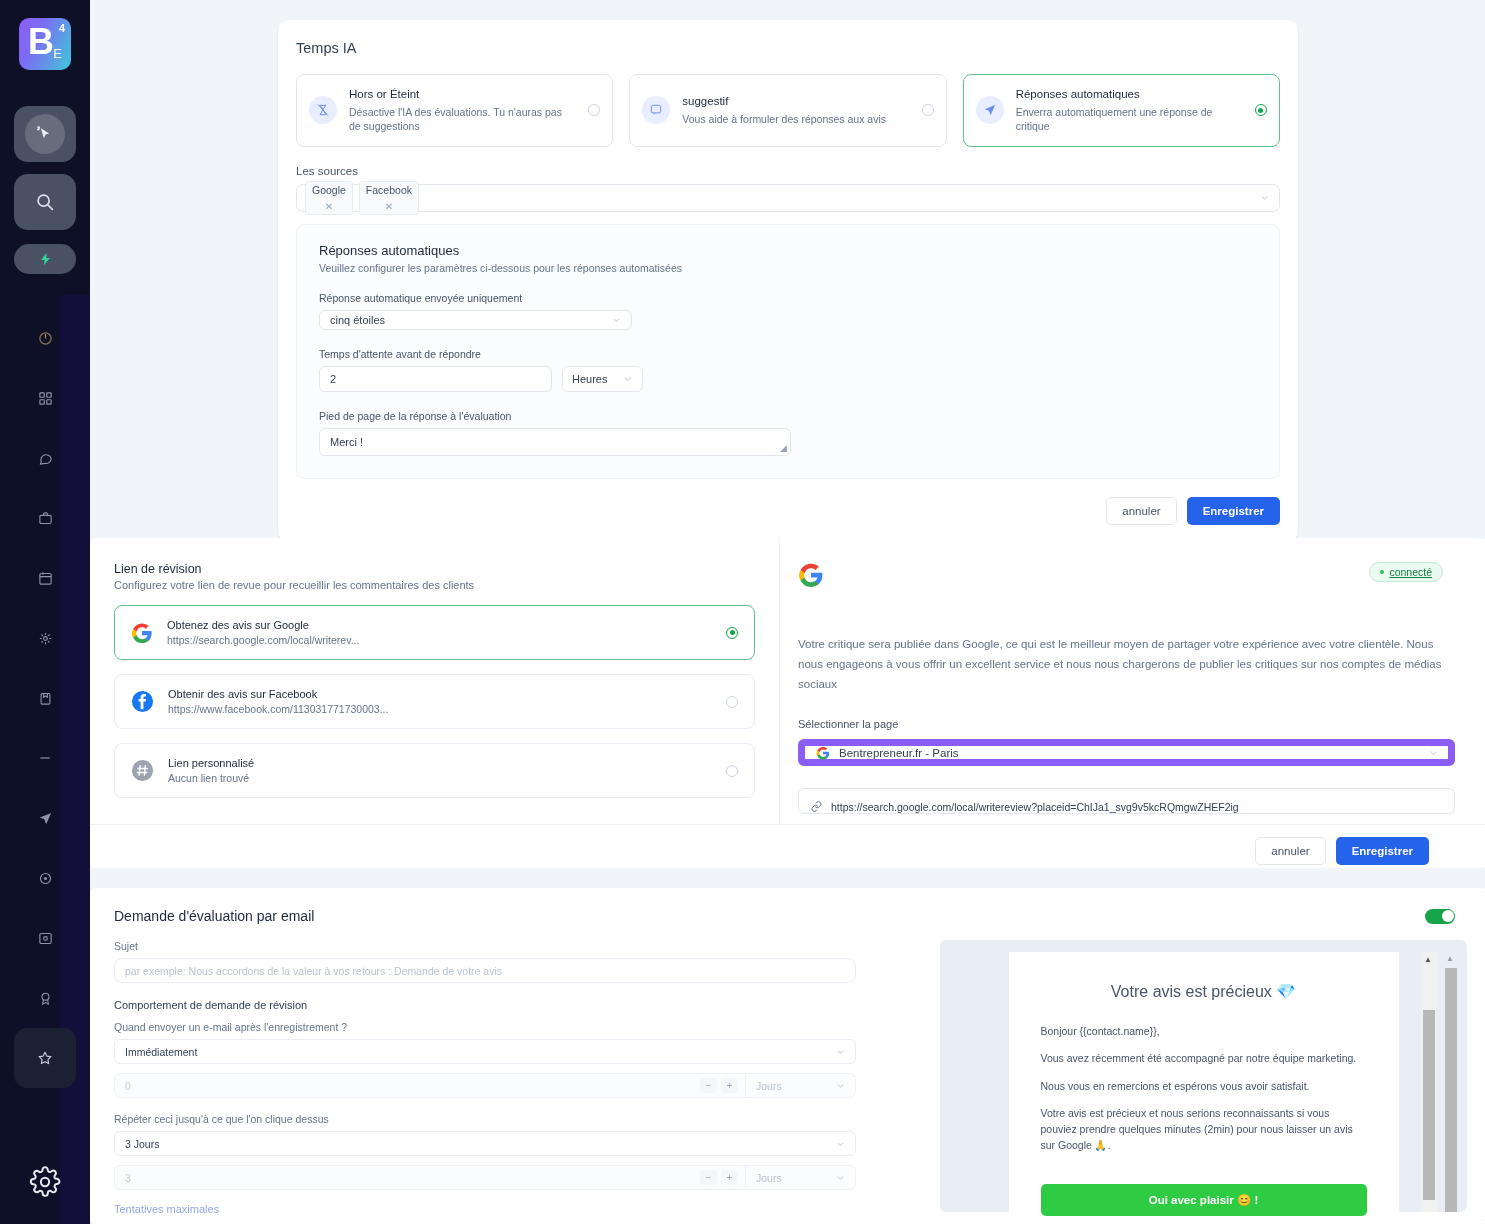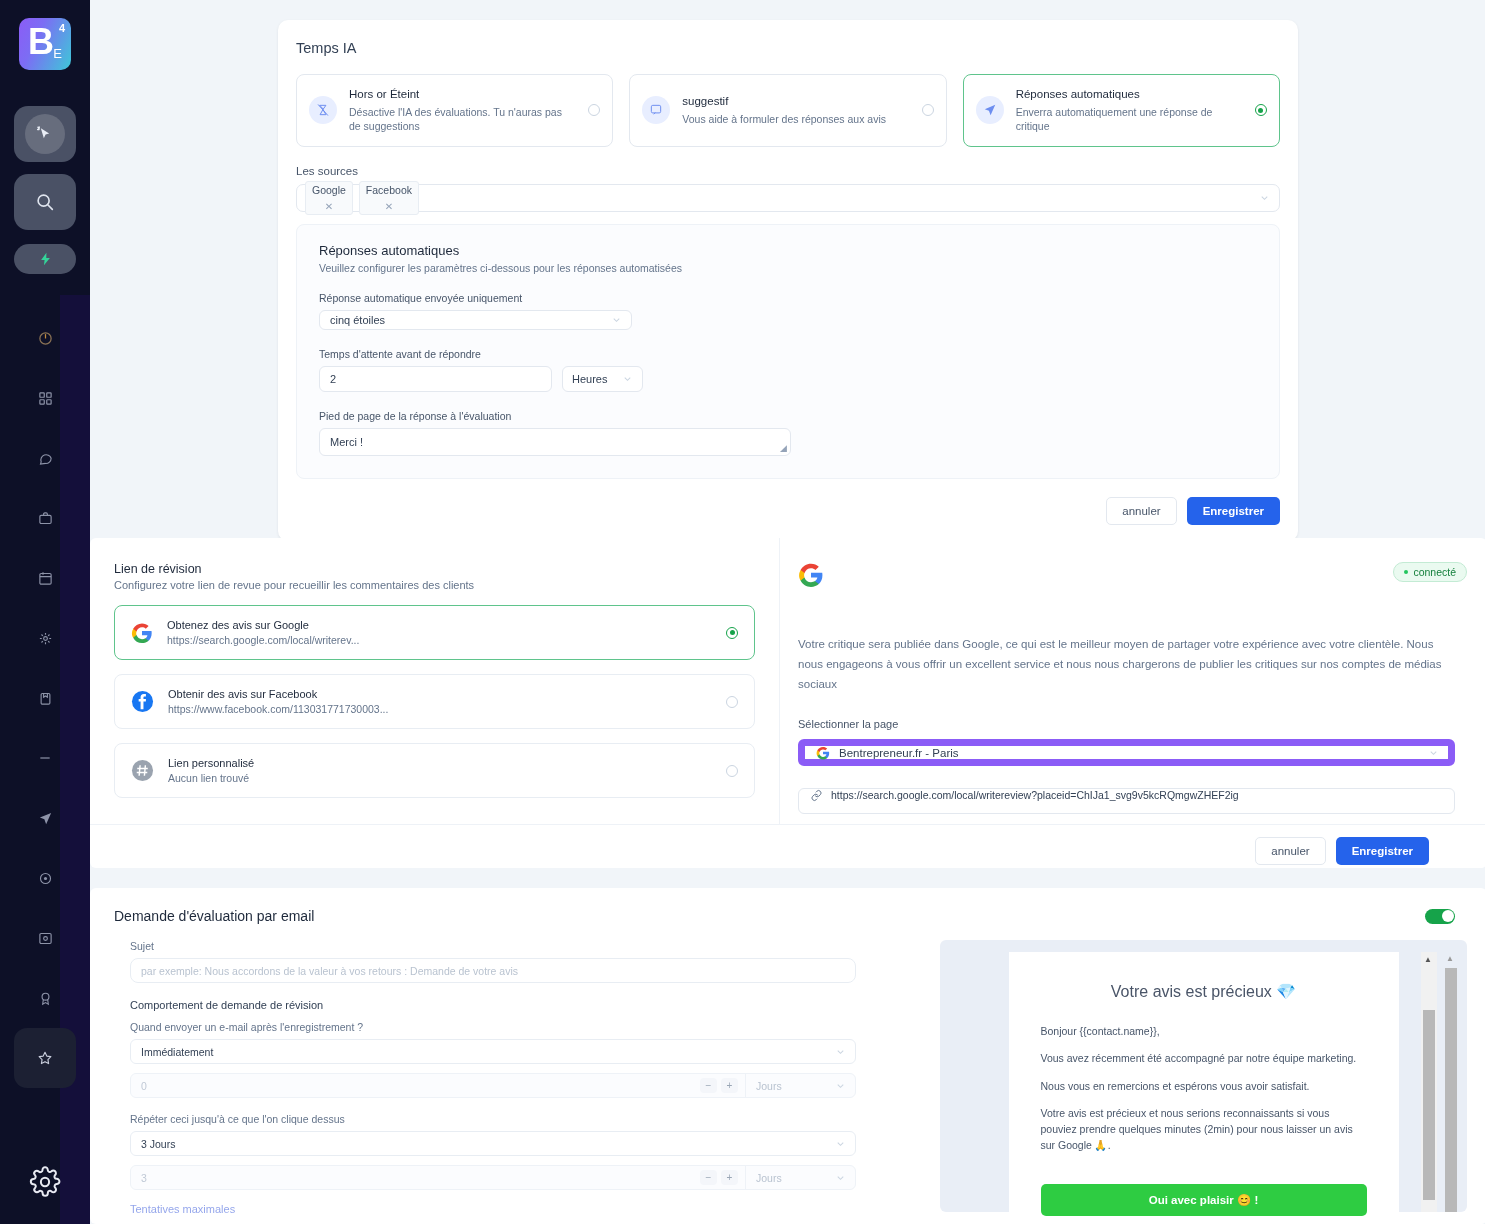--- a/index.html
+++ b/index.html
@@ -160,36 +160,36 @@
     margin-top: 14px; border: 1px solid #e8edf3; border-radius: 8px;
     padding: 13px 16px; display: flex; align-items: center; gap: 14px;
     background: #fff;
   }
   .link-opt.selected { border: 1.5px solid #5fc48c; }
   .lo-txt { flex: 1; min-width: 0; }
   .lo-t { font-size: 11px; color: #1e293b; }
   .lo-u { font-size: 10.5px; color: #64748b; margin-top: 3px; }
 
   .badge-connect {
-    position: absolute; right: 20px; top: 24px;
+    position: absolute; right: 44px; top: 24px;
     background: #eafaf0; border: 1px solid #c3ebd4; color: #15803d;
     font-size: 10.5px; border-radius: 12px; padding: 3px 10px;
-    display: flex; align-items: center; gap: 5px;
+    display: flex; align-items: center; gap: 5px; text-decoration: underline;
   }
   .badge-connect .dot { width: 4px; height: 4px; border-radius: 50%; background: #22c55e; }
 
   .g-para { font-size: 11.5px; color: #64748b; line-height: 1.75; margin-top: 46px; }
   .page-sel {
     margin-top: 9px; height: 27px; border: 7px solid #8b5cf6; border-radius: 6px;
     background: #fff; display: flex; align-items: center; gap: 9px; padding: 0 11px;
     font-size: 11.5px; color: #334155; position: relative;
   }
   .url-box {
     margin-top: 22px; height: 26px; border: 1px solid #e3e8ef; border-radius: 6px;
-    background: #fff; display: flex; align-items: flex-start; gap: 8px; padding: 0 11px;
+    background: #fff; display: flex; align-items: flex-end; gap: 8px; padding: 0 11px;
     font-size: 10.5px; color: #334155;
   }
   .card2-footer {
     border-top: 1px solid #eef2f7; display: flex; justify-content: flex-end;
     gap: 10px; padding: 12px 58px 12px 0;
   }
 
   
   .card3 {
     position: absolute; left: 0px; top: 888px; width: 1397px; height: 336px;
@@ -199,21 +199,21 @@
   .c3-title { font-size: 14px; color: #1e293b; flex: 1; }
   .toggle {
     width: 30px; height: 15px; border-radius: 8px; background: #16a34a;
     position: relative; cursor: pointer;
   }
   .toggle .knob {
     position: absolute; right: 1.5px; top: 1.5px; width: 12px; height: 12px;
     border-radius: 50%; background: #fff;
   }
   .c3-body { display: flex; margin-top: 16px; }
-  .c3-left { width: 790px; padding: 0 24px 0 40px; }
+  .c3-left { width: 790px; padding: 0 24px 0 24px; }
   .c3-right { flex: 1; padding: 0 20px 0 60px; }
 
   .f-lbl { font-size: 10.5px; color: #64748b; margin-bottom: 6px; }
   .f-lbl-d { font-size: 11px; color: #334155; margin: 16px 0 10px; }
   .inp-ghost {
     height: 25px; border: 1px solid #e8edf3; border-radius: 8px; background: #fff;
     display: flex; align-items: center; padding: 0 10px;
     font-size: 10.5px; color: #b9c3d0;
   }
   .sel-full {

